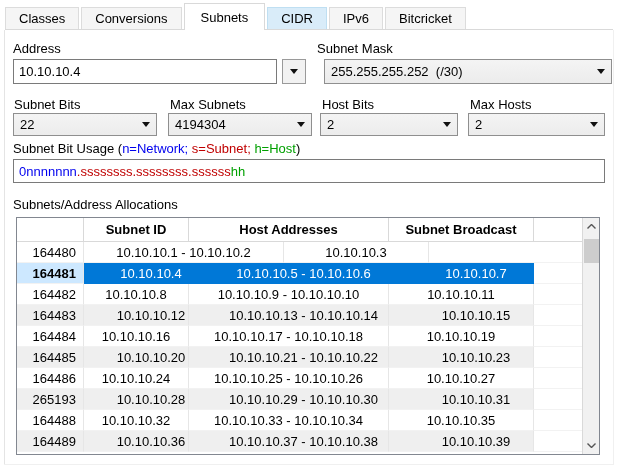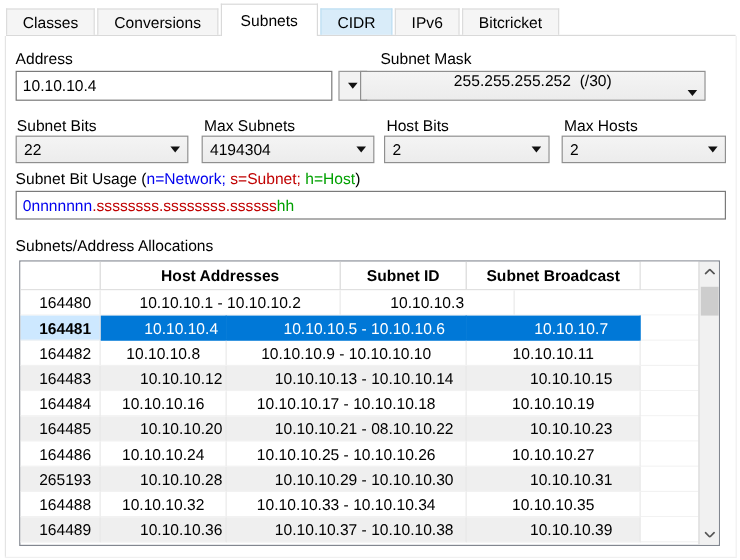--- a/index.html
+++ b/index.html
@@ -104,21 +104,21 @@
 <div class="page-edge-right"></div>
 <div class="page-edge-bottom"></div>
 
 <div class="lbl" style="left:13px; top:41px;">Address</div>
 <input class="textbox" style="left: 13px; top: 59px; width: 264px; height: 25px;" value="10.10.10.4">
 <div class="dropbtn" style="left:282px; top:59px; width:24px; height:25px;">
   <span class="tri"></span>
 </div>
 
 <div class="lbl" style="left:317px; top:41px;">Subnet Mask</div>
-<div class="combo" style="left:300px; top:59px; width:288px; height:25px;flex-direction:column;">
+<div class="combo" style="left:324px; top:59px; width:288px; height:25px;">
   <span>255.255.255.252  (/30)</span>
   <span class="arrow tri"></span>
 </div>
 
 <div class="lbl" style="left:14px;  top:97px;">Subnet Bits</div>
 <div class="lbl" style="left:170px; top:97px;">Max Subnets</div>
 <div class="lbl" style="left:322px; top:97px;">Host Bits</div>
 <div class="lbl" style="left:470px; top:97px;">Max Hosts</div>
 
 <div class="combo" style="left:13px;  top:113px; width:144px; height:23px;">
@@ -140,22 +140,22 @@
 
 <div class="lbl" style="left:13px; top:141px;"><span>Subnet Bit Usage (</span><span id="legend"><span style="color: rgb(0, 0, 238);">n=Network;</span><span style="color: rgb(192, 0, 0);"> s=Subnet;</span><span style="color: rgb(0, 160, 0);"> h=Host</span></span><span>)</span></div>
 <div class="textbox" style="left:13px; top:159px; width:592px; height:24px;" id="usage-field"><span style="color: rgb(0, 0, 238);">0nnnnnnn</span><span style="color: rgb(192, 0, 0);">.ssssssss.ssssssss.ssssss</span><span style="color: rgb(0, 160, 0);">hh</span></div>
 
 <div class="lbl" style="left:13px; top:197px;">Subnets/Address Allocations</div>
 
 <div class="grid">
   <div class="grid-inner">
     <div class="hrow" id="thead">
         <div class="hcell c0"></div>
+        <div class="hcell c1">Subnet ID</div>
         <div class="hcell c2">Host Addresses</div>
-        <div class="hcell c1">Subnet ID</div>
         <div class="hcell c3">Subnet Broadcast</div>
         <div class="hcell c4"></div>
       </div>
     <div id="tbody">
         <div class="row">
           <div class="cell rownum c0">164480</div>
           <div class="cell data c2">10.10.10.1 - 10.10.10.2</div>
           <div class="cell data c3">10.10.10.3</div>
           <div class="cell c4"></div>
         </div>
@@ -183,21 +183,21 @@
         <div class="row">
           <div class="cell rownum c0">164484</div>
           <div class="cell data c1">10.10.10.16</div>
           <div class="cell data c2">10.10.10.17 - 10.10.10.18</div>
           <div class="cell data c3">10.10.10.19</div>
           <div class="cell c4"></div>
         </div>
         <div class="row alt">
           <div class="cell rownum c0">164485</div>
           <div class="cell data c1">10.10.10.20</div>
-          <div class="cell data c2">10.10.10.21 - 08.10.10.22</div>
+          <div class="cell data c2">10.10.10.21 - 10.10.10.22</div>
           <div class="cell data c3">10.10.10.23</div>
           <div class="cell c4"></div>
         </div>
         <div class="row">
           <div class="cell rownum c0">164486</div>
           <div class="cell data c1">10.10.10.24</div>
           <div class="cell data c2">10.10.10.25 - 10.10.10.26</div>
           <div class="cell data c3">10.10.10.27</div>
           <div class="cell c4"></div>
         </div>

